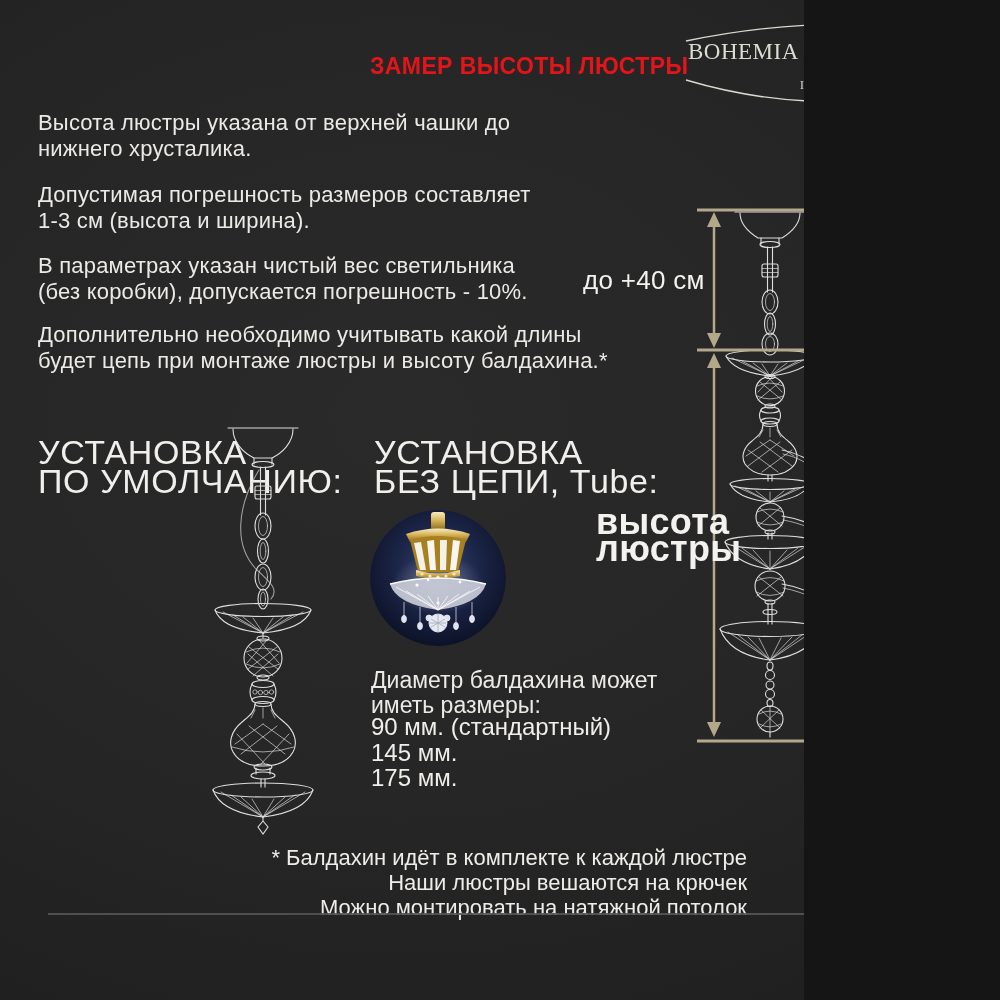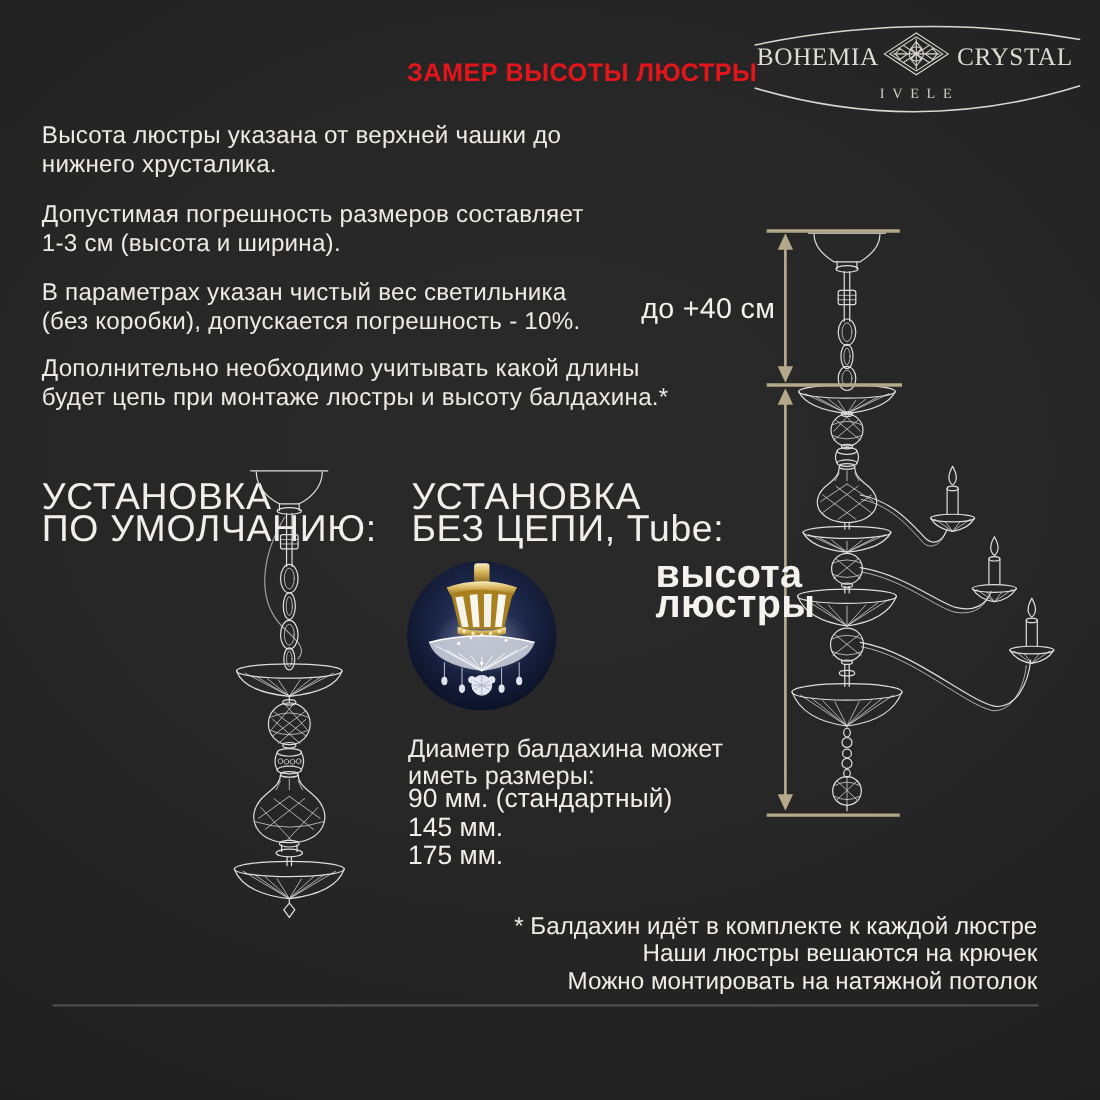--- a/index.html
+++ b/index.html
@@ -1,30 +1,30 @@
 <!DOCTYPE html>
 <html><head>
 <meta charset="utf-8">
 <style>
   html,body{margin:0;padding:0;background:#151515;}
   .stage{
-    position:relative;width:1000px;height:1000px;overflow:hidden;
+    position:relative;width:804px;height:1000px;overflow:hidden;
     background:radial-gradient(ellipse 900px 700px at 50% 42%, #2a2a2a 0%, #262626 55%, #1f1f1f 100%);
     font-family:"Liberation Sans",sans-serif;color:#ecebe8;
   }
   .pre{white-space:pre-line;}
   .abs{position:absolute;}
   .page-title{left:370px;top:53px;font-size:23px;font-weight:bold;letter-spacing:.4px;}
   .para{left:38px;font-size:22px;line-height:26px;letter-spacing:.2px;color:#eceae6;}
   .sec-h{font-size:34px;line-height:29px;letter-spacing:.6px;color:#f1efec;}
   .measure-label{font-size:26px;letter-spacing:.3px;color:#f3f2ef;}
   .height-label{font-size:36px;font-weight:bold;line-height:27px;letter-spacing:.3px;text-align:center;color:#f3f2ef;}
   .canopy-lead{font-size:23px;line-height:25px;color:#eceae6;}
   .canopy-size{font-size:24px;line-height:25.5px;color:#f0eeea;}
-  .footnotes{text-align:right;font-size:22px;line-height:25px;color:#efede9;}
+  .footnotes{text-align:right;font-size:22px;line-height:25px;color:#efede9;margin-top:16px;}
   .divider{left:48px;top:913px;width:896px;height:2px;background:#545454;opacity:.9;}
   .photo{left:370px;top:510px;width:136px;height:136px;border-radius:50%;overflow:hidden;}
   svg{display:block;}
   .lineart path,.lineart line,.lineart ellipse,.lineart circle,.lineart rect{
     fill:none;stroke:#dedede;stroke-width:1.1;stroke-linecap:round;
   }
   .thin{stroke-width:.8 !important;opacity:.85;}
   .fain{opacity:.65;}
 </style>
 </head>

